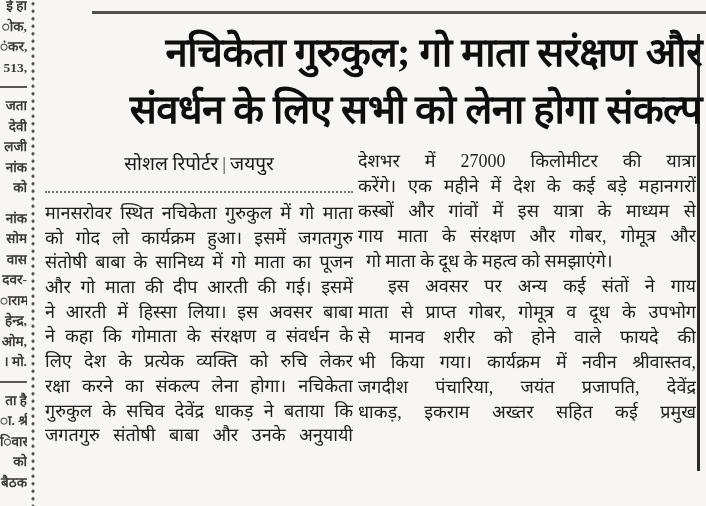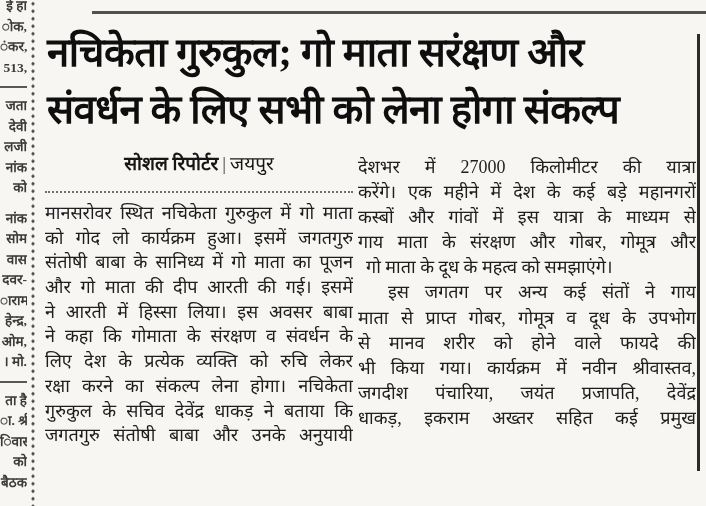--- a/index.html
+++ b/index.html
@@ -46,46 +46,47 @@
   .headline {
     position: absolute; left: 47px; top: 24px; width: 655px;
   }
   .headline-line {
     font-weight: bold;
     font-size: 40px;
     line-height: 57px;
     letter-spacing: -0.5px;
     white-space: nowrap;
     color: #0e0e0e;
+    text-align: right;
   }
 
   
   .byline {
     position: absolute; left: 45px; top: 151px; width: 308px;
     text-align: center;
     font-size: 19px; line-height: 26px;
     color: #161616;
   }
-  .reporter { font-weight: bold; }
+  .reporter { font-weight: normal; }
   .byline-sep { font-weight: 400; color: #444; padding: 0 4px; }
   .city { font-weight: 400; }
 
   .byline-dotted {
     position: absolute; left: 45px; top: 191px; width: 308px; height: 0;
     border-top: 2px dotted #6f6f6f;
   }
 
   
   .body-col {
     position: absolute;
     font-size: 18px;
     color: #1d1d1d;
   }
   .body-col-1 { left: 45px;  top: 201px; width: 308px; line-height: 24.7px; }
-  .body-col-2 { left: 358px; top: 155px; width: 338px; line-height: 25.1px; }
+  .body-col-2 { left: 358px; top: 149px; width: 338px; line-height: 25.1px; }
   .body-line {
     text-align: justify;
     text-align-last: justify;
     height: 24.7px;
     overflow: hidden;
   }
   .body-col-2 .body-line { height: 25.1px; }
   .body-line.indent { text-indent: 30px; }
   .body-line.flush { text-align-last: left; margin-left: 8px; }
 </style>
@@ -146,19 +147,19 @@
     <div class="body-line">रक्षा करने का संकल्प लेना होगा। नचिकेता</div>
     <div class="body-line">गुरुकुल के सचिव देवेंद्र धाकड़ ने बताया कि</div>
     <div class="body-line">जगतगुरु संतोषी बाबा और उनके अनुयायी</div>
   </div>
 <div class="body-col body-col-2">
     <div class="body-line">देशभर में 27000 किलोमीटर की यात्रा</div>
     <div class="body-line">करेंगे। एक महीने में देश के कई बड़े महानगरों</div>
     <div class="body-line">कस्बों और गांवों में इस यात्रा के माध्यम से</div>
     <div class="body-line">गाय माता के संरक्षण और गोबर, गोमूत्र और</div>
     <div class="body-line flush">गो माता के दूध के महत्व को समझाएंगे।</div>
-    <div class="body-line indent">इस जगतग पर अन्य कई संतों ने गाय</div>
+    <div class="body-line indent">इस अवसर पर अन्य कई संतों ने गाय</div>
     <div class="body-line">माता से प्राप्त गोबर, गोमूत्र व दूध के उपभोग</div>
     <div class="body-line">से मानव शरीर को होने वाले फायदे की</div>
     <div class="body-line">भी किया गया। कार्यक्रम में नवीन श्रीवास्तव,</div>
     <div class="body-line">जगदीश पंचारिया, जयंत प्रजापति, देवेंद्र</div>
     <div class="body-line">धाकड़, इकराम अख्तर सहित कई प्रमुख</div>
   </div>
 
 </body></html>

